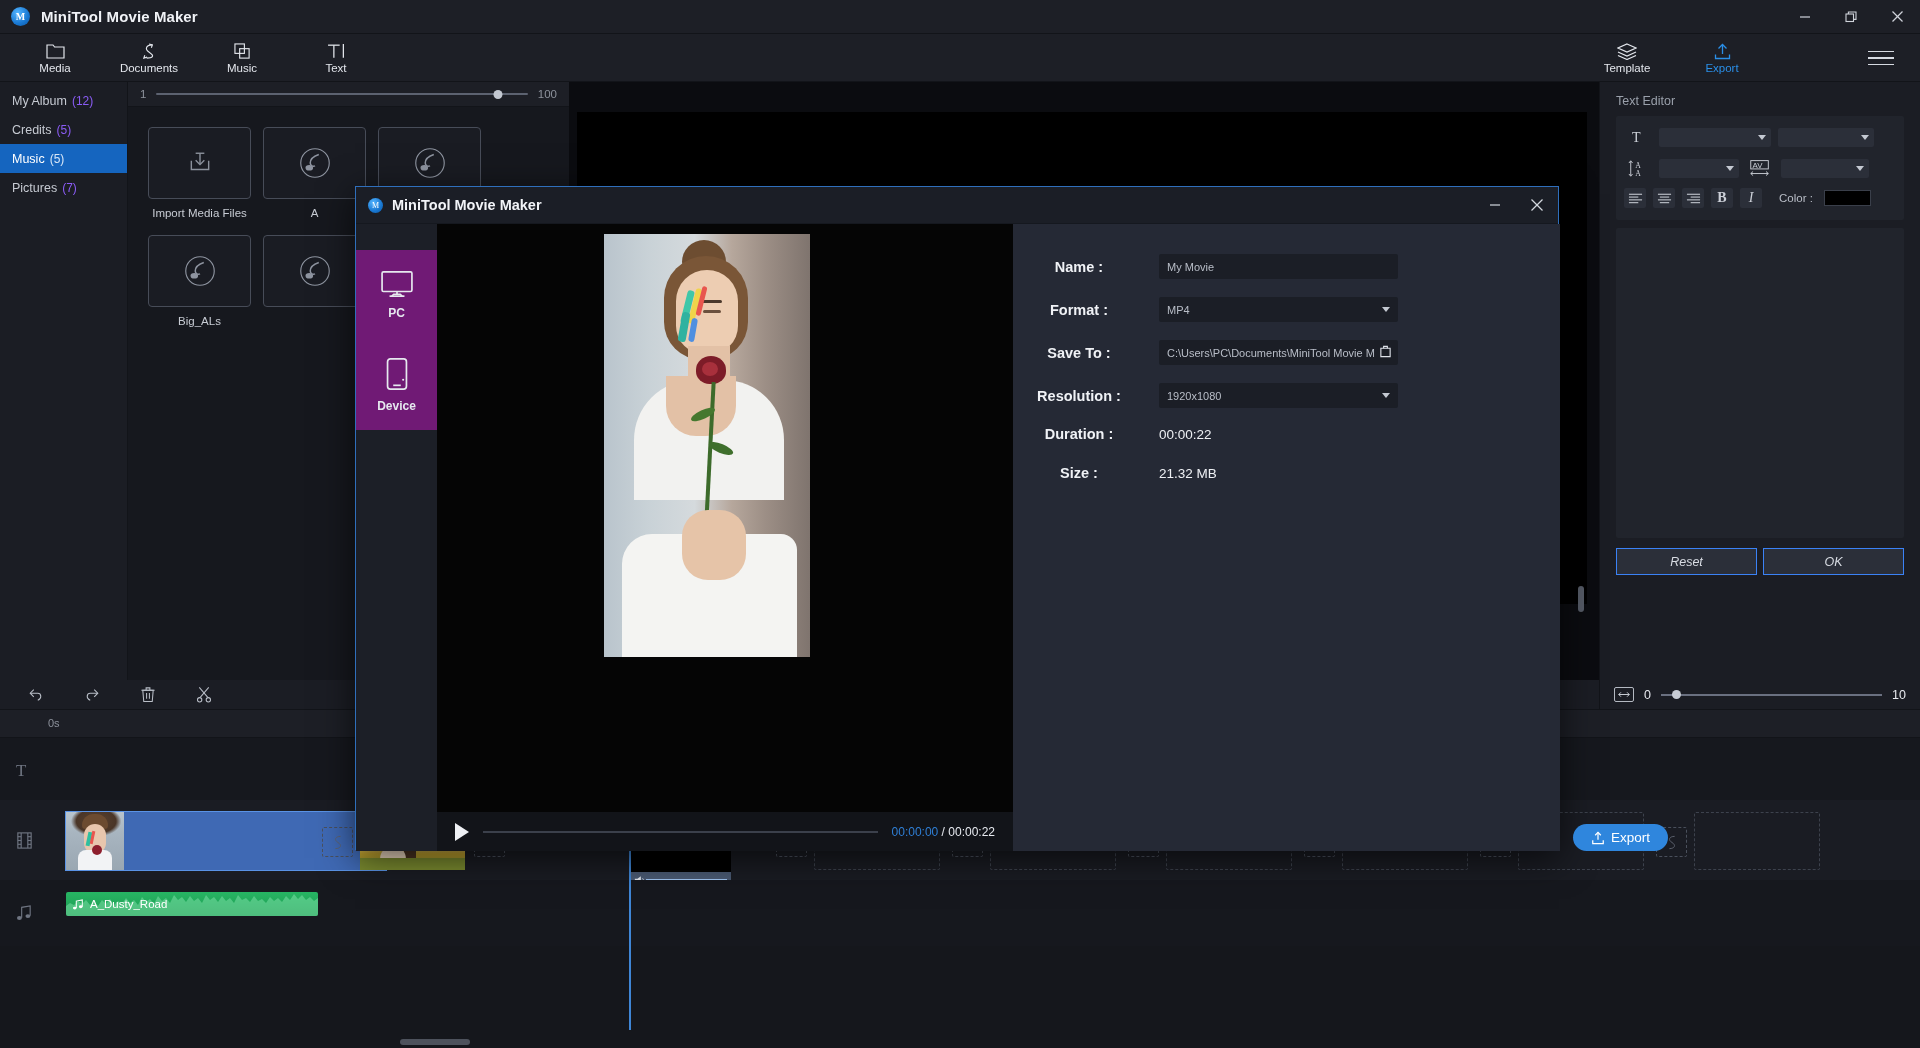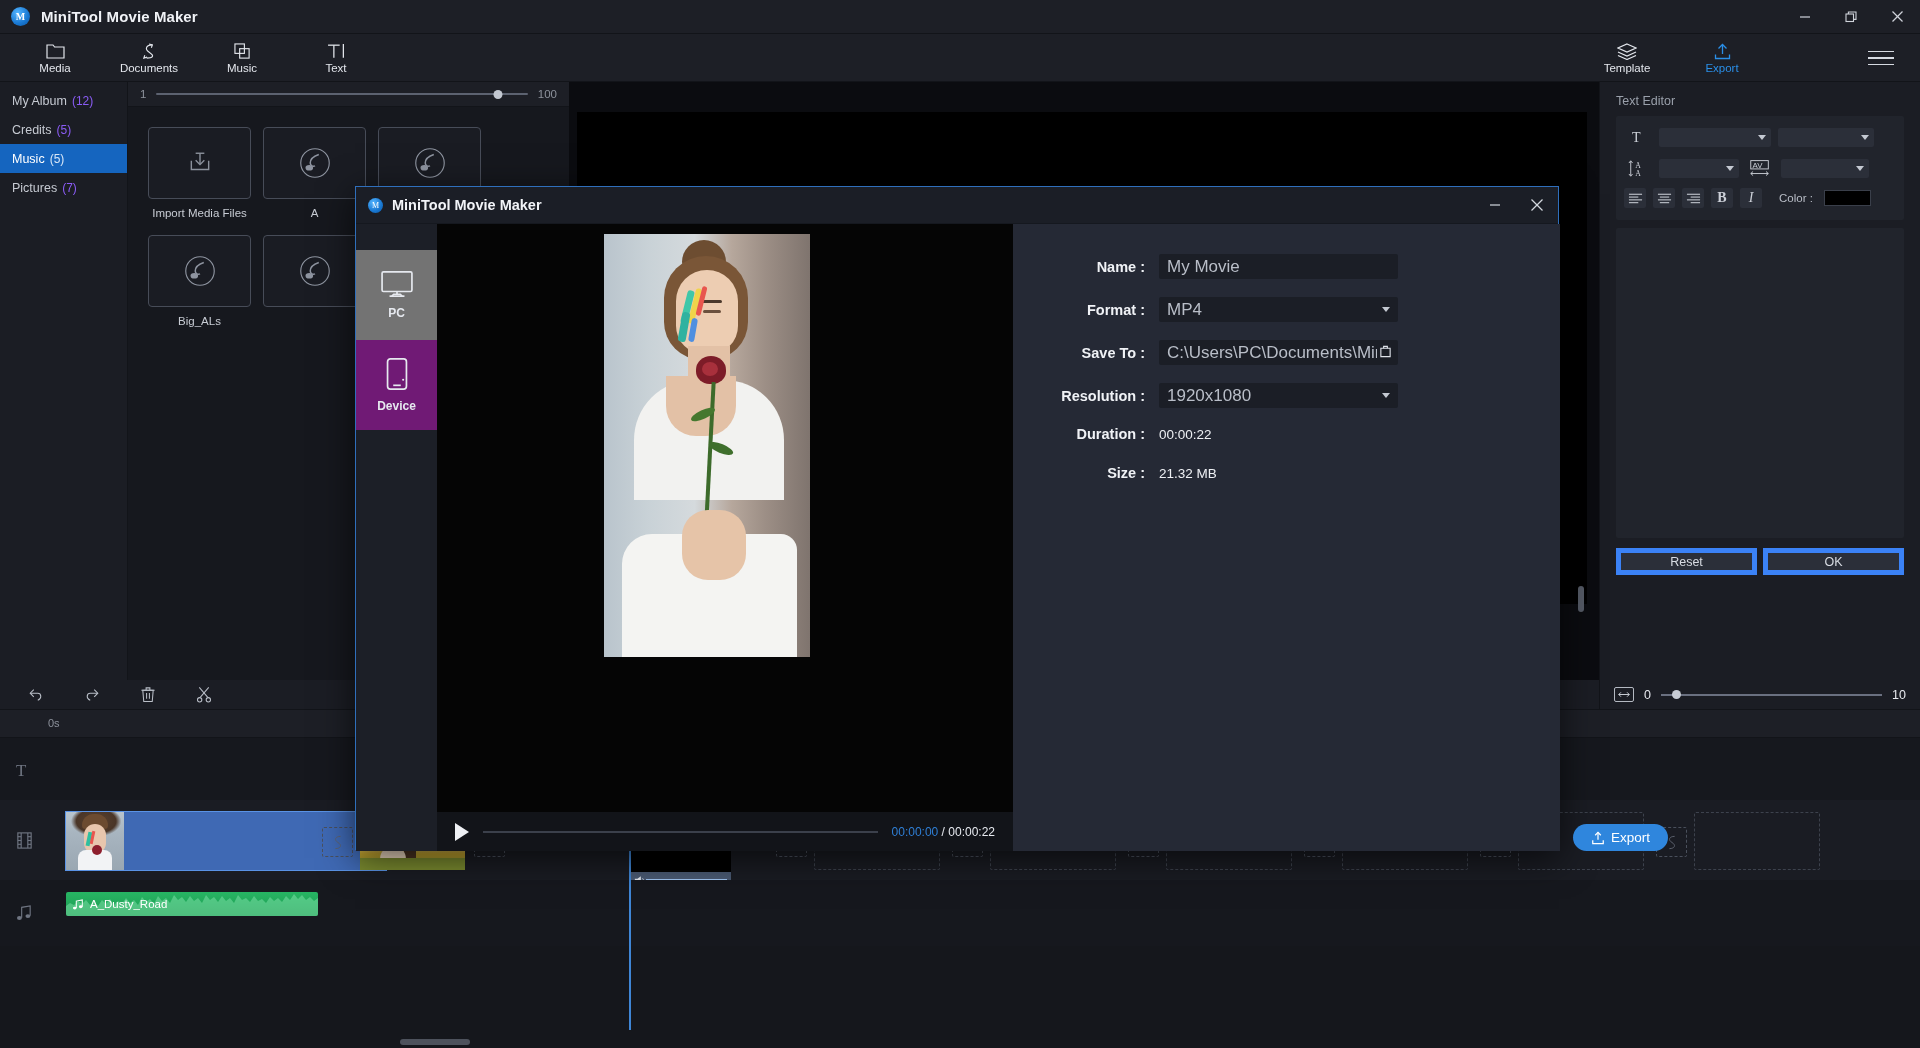--- a/index.html
+++ b/index.html
@@ -129,23 +129,23 @@
   }
   .te-btn.bold { font-weight:bold; font-family:"Liberation Serif", serif; font-size:14px; }
   .te-btn.ital { font-style:italic; font-family:"Liberation Serif", serif; font-size:14px; }
   .te-color-label { font-size:11.5px; color:#b9bec7; margin-left:10px; }
   .te-swatch { width:47px; height:16px; background:#000; border:1px solid #3a3f4a; margin-left:4px; }
   .te-body {
     margin:8px 16px 0 16px; height:310px; background:#21242c; border-radius:2px;
   }
   .te-actions { display:flex; gap:6px; margin:10px 16px 0 16px; }
   .te-action {
-    flex:1; height:27px; background:#2b2f39; border:5px solid #3b82f6;
+    flex:1; height:27px; background:#2b2f39; border:1px solid #3b82f6;
     display:flex; align-items:center; justify-content:center;
-    font-size:12.5px; color:#d8dce3;
+    font-size:12.5px; color:#d8dce3;font-style:italic;
   }
 
   
   .tl-toolbar {
     position:absolute; left:0; top:680px; width:1599px; height:30px;
     background:#1b1d24; border-bottom:1px solid #121419; display:flex; align-items:center;
   }
   .tl-tool { width:56px; height:30px; display:flex; align-items:center; justify-content:center; color:#b9bec7; }
   .tl-right {
     position:absolute; left:1599px; top:680px; width:321px; height:30px;
@@ -254,21 +254,21 @@
   .dlg-win {
     width:42px; height:37px; display:flex; align-items:center; justify-content:center; color:#d3d7de;
   }
 
   .dlg-left { position:absolute; left:0; top:37px; width:657px; height:627px; background:#121419; }
   .side-tabs { position:absolute; left:0; top:0; width:81px; height:627px; background:#1c1f27; }
   .stab {
     height:90px; display:flex; flex-direction:column; align-items:center; justify-content:center;
     gap:8px; color:#e6e9ef; font-size:12px; font-weight:bold;
   }
-  .stab.on { background:#737373; }
+  .stab.on { background:#701a75; }
   .stab.off { background:#701a75; }
 
   .vp { position:absolute; left:81px; top:0; width:576px; height:588px; background:#050505; }
   .vp-img2 {
     position:absolute; left:167px; top:10px; width:206px; height:423px;
   }
 
   .pc-bar {
     position:absolute; left:81px; top:588px; width:576px; height:39px;
     background:#121419; display:flex; align-items:center; padding:0 18px; gap:14px;
@@ -277,24 +277,24 @@
     width:0; height:0; border-left:14px solid #eef0f4;
     border-top:9px solid transparent; border-bottom:9px solid transparent;
   }
   .seek { flex:1; height:2px; background:#3b404b; position:relative; }
   .times { font-size:12px; }
   .times .cur { color:#2f7fd6; }
   .times .tot { color:#e6e9ef; }
 
   .dlg-right { position:absolute; left:657px; top:37px; width:547px; height:627px; background:#252935; }
   .frow { display:flex; align-items:center; margin-bottom:18px; }
-  .flabel { width:146px; text-align:right; font-size:14.5px; color:#f0f2f6; font-weight:bold; padding-right:14px; }
+  .flabel { width:146px; text-align:center; font-size:14.5px; color:#f0f2f6; font-weight:bold; padding-right:14px; }
   .finput {
     width:239px; height:25px; background:#1b1e26; border-radius:2px;
-    display:flex; align-items:center; padding:0 8px; font-size:17px; color:#b9bec8;
+    display:flex; align-items:center; padding:0 8px; font-size:11px; color:#b9bec8;
     position:relative;
   }
   .finput .car2 {
     position:absolute; right:8px; width:0; height:0;
     border-left:4px solid transparent; border-right:4px solid transparent; border-top:5px solid #c4c9d2;
   }
   .fval { font-size:13.5px; color:#eef0f4; }
   .ftext { overflow:hidden; white-space:nowrap; }
   .folder-ico { position:absolute; right:6px; color:#dfe3ea; }
   .export-btn {

